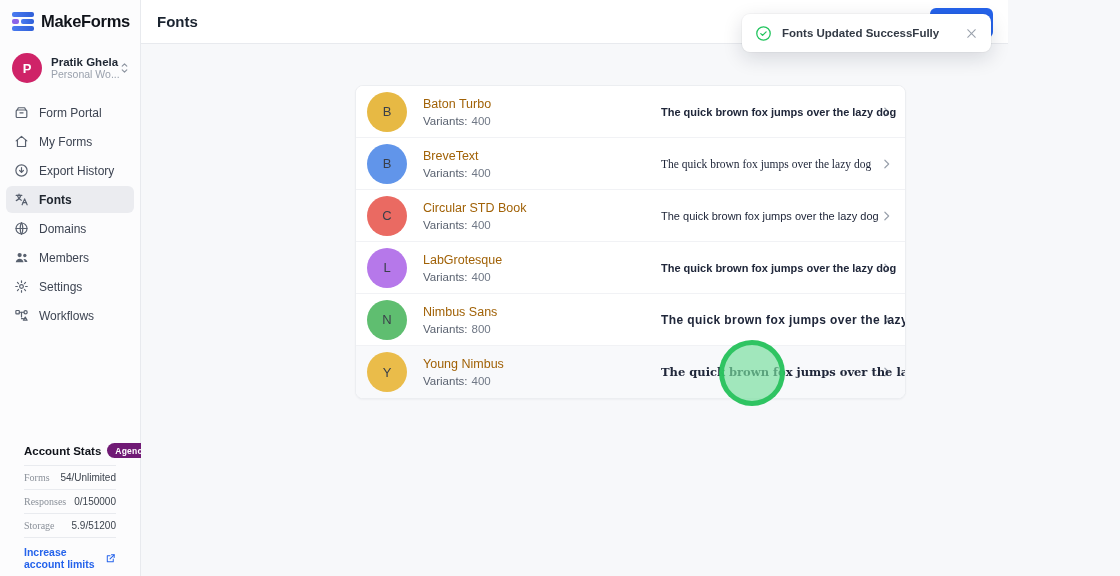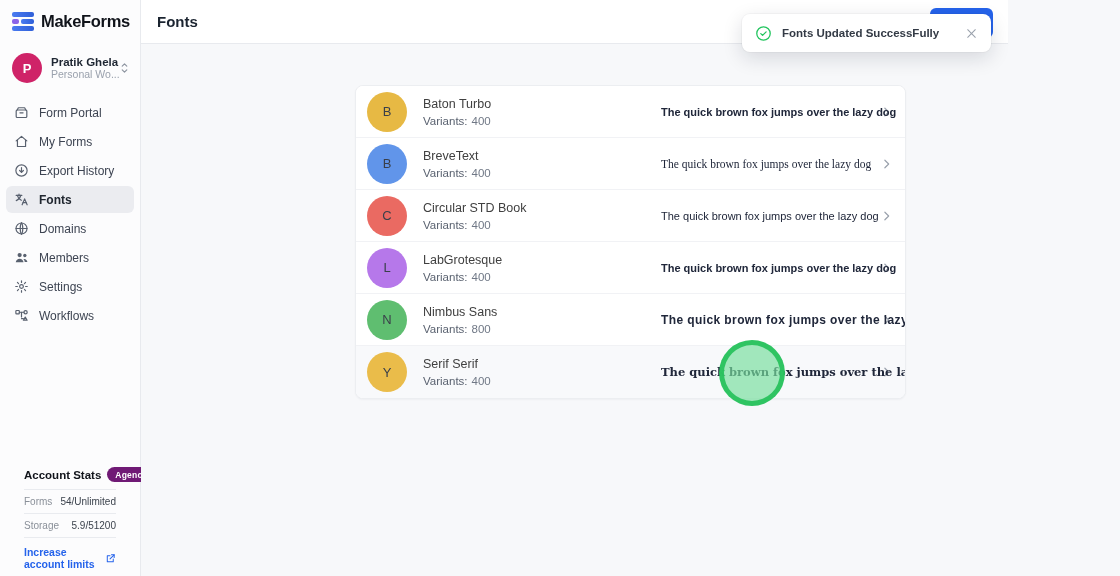--- a/index.html
+++ b/index.html
@@ -35,21 +35,21 @@
   .nav-item.selected .nav-label { font-weight:600; color:#20262f; }
 
   .account-stats { position:absolute; left:0; right:0; bottom:6px; padding:0 24px; }
   .as-header { display:flex; align-items:center; gap:6px; padding-bottom:7px; }
   .as-title { font-size:11.5px; font-weight:700; color:#10131a; white-space:nowrap; }
   .as-badge { color:#fff; font-size:8.5px; font-weight:700; padding:2.5px 8px;
     border-radius:9px; letter-spacing:.2px; }
   .as-caret { margin-left:auto; color:#3d4452; cursor:pointer; }
   .as-row { display:flex; justify-content:space-between; align-items:center;
     padding:6px 0; border-top:1px solid #e9ebef; }
-  .as-label { font-size:10px; color:#8a9099; }
+  .as-label { font-size:10px; color:#8a9099;font-family:Liberation Serif, serif; }
   .as-value { font-size:10px; color:#3c434d; }
   .as-link-row { border-top:1px solid #e9ebef; padding-top:8px; display:flex;
     align-items:center; gap:5px; cursor:pointer; }
   .as-link { font-size:10.5px; font-weight:600; }
 
   
   .main { flex:1; display:flex; flex-direction:column; position:relative; }
   .topbar { height:44px; background:#ffffff; border-bottom:1px solid #e8eaee;
     display:flex; align-items:center; padding:0 16px; }
   .page-title { font-size:15px; font-weight:700; color:#1b2430; }
@@ -58,21 +58,21 @@
   .card { position:absolute; left:214px; top:41px; width:551px; background:#fff;
     border:1px solid #eceef1; border-radius:8px; box-shadow:0 1px 2px rgba(16,24,40,.04);
     overflow:hidden; }
   .font-row { position:relative; height:52px; display:flex; align-items:center;
     padding-left:11px; border-bottom:1px solid #f1f2f5; cursor:pointer; background:#fff; }
   .font-row:last-child { border-bottom:none; }
   .font-row.hovered { background:#f8f9fb; }
   .font-avatar { width:40px; height:40px; border-radius:50%; display:flex; align-items:center;
     justify-content:center; font-size:13px; color:#3a3f4a; font-weight:500; flex:none; }
   .font-meta { margin-left:16px; }
-  .font-name { font-size:12.5px; font-weight:500; color:#404040; cursor:pointer; }
+  .font-name { font-size:12.5px; font-weight:500; color:#a16207; cursor:pointer; }
   .font-variants { margin-top:4px; font-size:11.5px; color:#5a6270; }
   .font-variants .vv { color:#707886; margin-left:4px; }
   .font-sample { position:absolute; left:305px; top:50%; transform:translateY(-50%);
     white-space:nowrap; color:#20273a; z-index:2; }
   .s-sans       { font-size:11px; }
   .s-sans-bold  { font-size:11px; font-weight:700; }
   .s-serif      { font-family:"Liberation Serif", serif; font-size:11.5px; }
   .s-serif-bold { font-family:"DejaVu Serif", serif; font-size:11.5px; font-weight:700; }
   .s-sans-bold-wide { font-size:12px; font-weight:700; letter-spacing:.4px; }
   .row-chevron { position:absolute; right:12px; top:50%; transform:translateY(-50%);
@@ -226,20 +226,24 @@
               <path d="M6 9l6 6 6-6"></path>
             </svg>
         </span>
       </div>
       <div id="as-rows">
           <div class="as-row">
     <span class="as-label">Forms</span>
     <span class="as-value">54/Unlimited</span>
   </div>
           <div class="as-row">
+    <span class="as-label">Responses</span>
+    <span class="as-value">0/150000</span>
+  </div>
+          <div class="as-row">
     <span class="as-label">Storage</span>
     <span class="as-value">5.9/51200</span>
   </div>
         </div>
       <div class="as-link-row">
         <span class="as-link" id="as-link" style="color: rgb(37, 99, 235);">Increase account limits</span>
         <span id="as-link-icon" style="color: rgb(37, 99, 235);">
           <svg width="11" height="11" viewBox="0 0 24 24" fill="none" stroke="currentColor" stroke-width="2.2" stroke-linecap="round" stroke-linejoin="round">
             <path d="M14 4h6v6"></path>
               <path d="M20 4l-9 9"></path>
@@ -327,21 +331,21 @@
     <div class="font-sample s-sans-bold-wide">The quick brown fox jumps over the lazy dog</div>
     <span class="row-chevron">
       <svg width="13" height="13" viewBox="0 0 24 24" fill="none" stroke="currentColor" stroke-width="2.2" stroke-linecap="round" stroke-linejoin="round">
                 <path d="M9 5l7 7-7 7"></path>
               </svg>
     </span>
   </div>
           <div class="font-row hovered">
     <div class="font-avatar" style="background: rgb(234, 188, 74);">Y</div>
     <div class="font-meta">
-      <div class="font-name">Serif Serif</div>
+      <div class="font-name">Young Nimbus</div>
       <div class="font-variants">
         <span>Variants:</span><span class="vv">400</span>
       </div>
     </div>
     <div class="font-sample s-serif-bold">The quick brown fox jumps over the lazy dog</div>
     <span class="row-chevron">
       <svg width="13" height="13" viewBox="0 0 24 24" fill="none" stroke="currentColor" stroke-width="2.2" stroke-linecap="round" stroke-linejoin="round">
                 <path d="M9 5l7 7-7 7"></path>
               </svg>
     </span>

